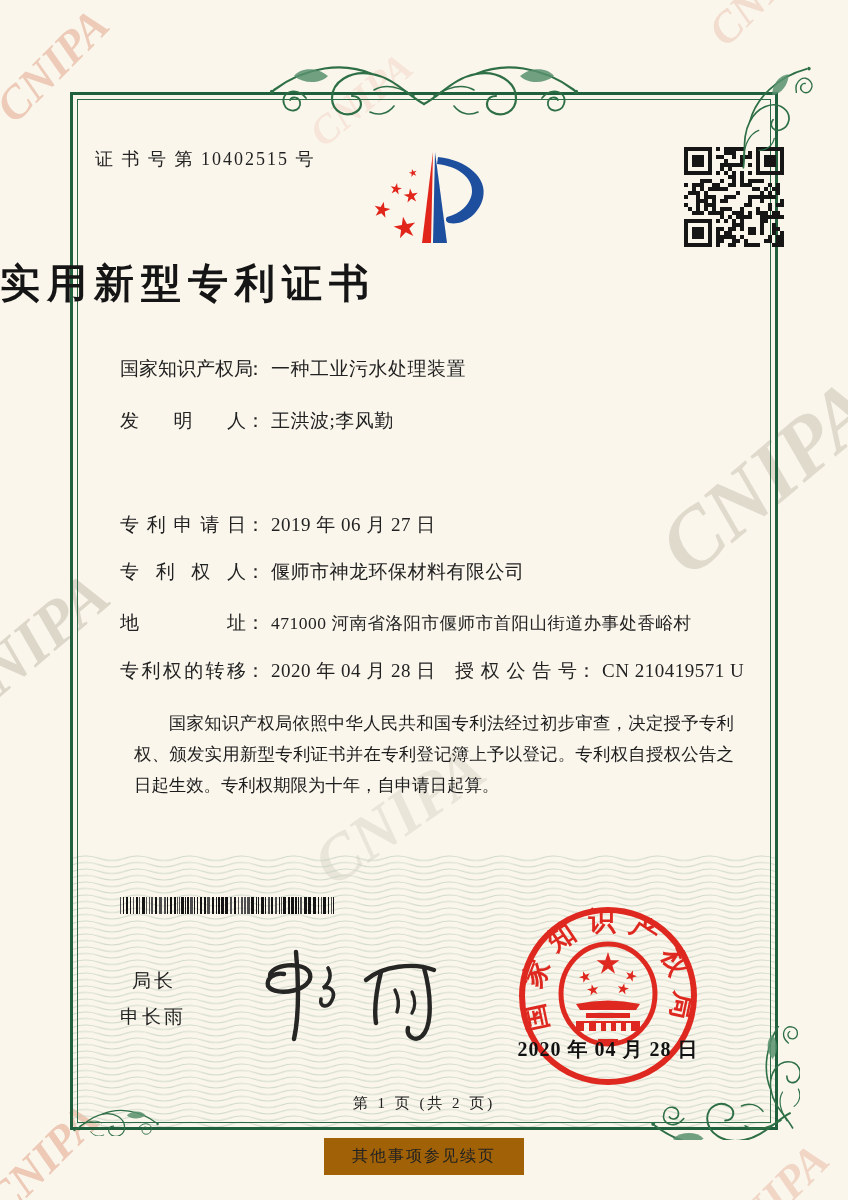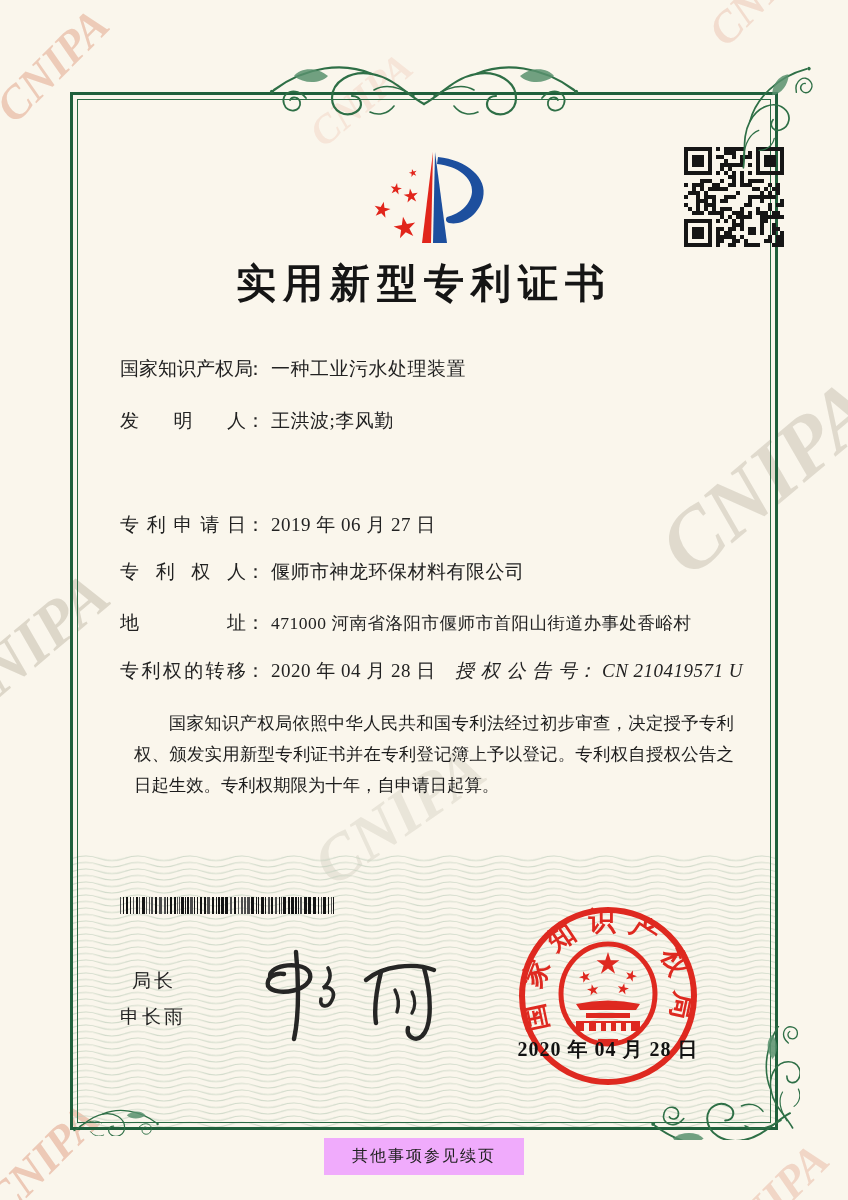--- a/index.html
+++ b/index.html
@@ -20,49 +20,49 @@
       border:3px solid #20603c;z-index:3;box-sizing:border-box;}
   .frame-inner{position:absolute;left:77px;top:99px;width:694px;height:1024px;
       border:1px solid #2a6a44;z-index:3;box-sizing:border-box;}
 
   .orn{position:absolute;z-index:5;pointer-events:none;}
 
   .cert-no{position:absolute;left:95px;top:147px;font-size:18px;letter-spacing:2px;z-index:4;}
   .logo{position:absolute;left:352px;top:140px;z-index:4;}
   .qr{position:absolute;left:684px;top:147px;width:100px;height:100px;z-index:4;}
 
-  .title{position:absolute;left:0;top:256px;width:848px;text-align:center;
+  .title{position:absolute;left:0;top:256px;width:848px;text-align:left;
       font-size:40px;font-weight:bold;letter-spacing:7px;color:#151515;z-index:4;}
 
   .frow{position:absolute;left:120px;font-size:19px;z-index:4;white-space:nowrap;}
   .flabel{display:inline-block;width:126px;text-align:justify;text-align-last:justify;vertical-align:bottom;}
   .fcolon{margin-right:6px;}
   .fvalue{letter-spacing:.5px;}
   .fvalue.small{font-size:17.5px;}
-  .fgroup2{position:absolute;left:335px;top:0;white-space:nowrap;font-style:italic;}
+  .fgroup2{position:absolute;left:335px;top:0;white-space:nowrap;}
   .fgroup2 .flabel{width:122px;}
 
   .paras{position:absolute;left:118px;top:692px;width:632px;z-index:4;
       font-size:17.4px;line-height:1.78;text-align:justify;color:#1d1d1d;}
   .paras p{margin:16px;text-indent:2em;}
 
   .barcode{position:absolute;left:120px;top:897px;z-index:4;}
 
   .sig-title{position:absolute;left:120px;top:968px;font-size:19px;letter-spacing:3px;z-index:4;margin-left:12px;}
   .sig-name{position:absolute;left:120px;top:1004px;font-size:19px;letter-spacing:3px;z-index:4;text-align:right;}
   .sig-script{position:absolute;left:218px;top:942px;z-index:4;}
 
   .seal{position:absolute;left:512px;top:900px;z-index:4;opacity:.96;}
   .seal-date{position:absolute;left:500px;top:1036px;width:216px;text-align:center;
       font-size:20px;color:#121212;letter-spacing:1px;z-index:6;font-weight:bold;}
 
   .page-info{position:absolute;left:0;top:1094px;width:848px;text-align:center;
       font-size:15px;letter-spacing:3px;z-index:4;}
   .note-box{position:absolute;left:50%;top:1138px;transform:translateX(-50%);
-      background:#f0abfc;padding:8px 28px;font-size:16px;letter-spacing:2px;z-index:4;}
+      background:#a16207;padding:8px 28px;font-size:16px;letter-spacing:2px;z-index:4;}
 </style>
 </head>
 <body>
 
 <div id="page">
 
   <svg width="0" height="0" style="position:absolute" aria-hidden="true">
     <defs>
       <path id="star" d="M0,-1 L0.2245,-0.309 L0.951,-0.309 L0.3633,0.118 L0.5878,0.809 L0,0.382 L-0.5878,0.809 L-0.3633,0.118 L-0.951,-0.309 L-0.2245,-0.309 Z"></path>
       <g id="flr" fill="none" stroke="#2e6f46" stroke-width="2.2" stroke-linecap="round">
@@ -106,20 +106,21 @@
     <use href="#flr" transform="translate(8,122) rotate(-52) scale(0.78)"></use>
   </svg>
   <svg class="orn" style="left:586px;top:1026px" width="214" height="114" viewBox="0 0 214 114">
     <use href="#flr" transform="translate(204,98) rotate(180) scale(0.9)"></use>
     <use href="#flr" transform="translate(198,102) rotate(-90) scale(0.72)"></use>
   </svg>
   <svg class="orn" style="left:70px;top:1076px" width="130" height="60" viewBox="0 0 130 60">
     <use href="#flr" transform="translate(4,48) scale(0.55)"></use>
   </svg>
 
+  <div class="cert-no">证 书 号 第 10402515 号</div>
 
   <svg class="logo" width="156" height="112" viewBox="0 0 156 112">
     <g fill="#e1251b">
       <use href="#star" transform="translate(61,33) scale(4.2) rotate(-14)"></use>
       <use href="#star" transform="translate(44,49) scale(6) rotate(10)"></use>
       <use href="#star" transform="translate(59,56) scale(7.5) rotate(-8)"></use>
       <use href="#star" transform="translate(30,70) scale(8.5) rotate(12)"></use>
       <use href="#star" transform="translate(53,88) scale(11.5) rotate(-10)"></use>
     </g>
     <path d="M81,12 L70,103 L79,103 Z" fill="#e1251b"></path>
@@ -567,15 +568,16 @@
           <rect x="84" y="123" width="5" height="8"></rect>
         <rect x="94" y="123" width="5" height="8"></rect>
           <rect x="104" y="123" width="5" height="8"></rect>
         <rect x="114" y="123" width="5" height="8"></rect>
       </g>
       <rect x="86" y="139" width="20" height="6"></rect>
     </g>
   </svg>
   <div class="seal-date">2020 年 04 月 28 日</div>
 
+  <div class="page-info">第 1 页 (共 2 页)</div>
   <div class="note-box">其他事项参见续页</div>
 
 </div>
 
 </body></html>

